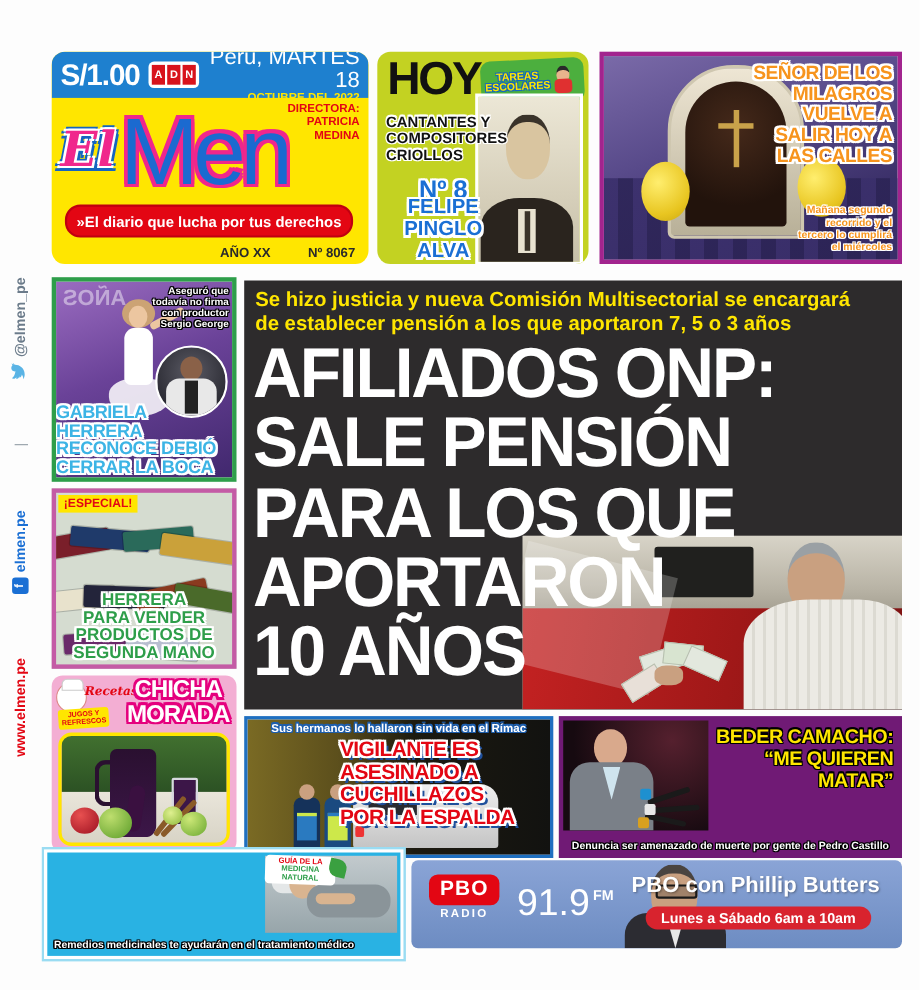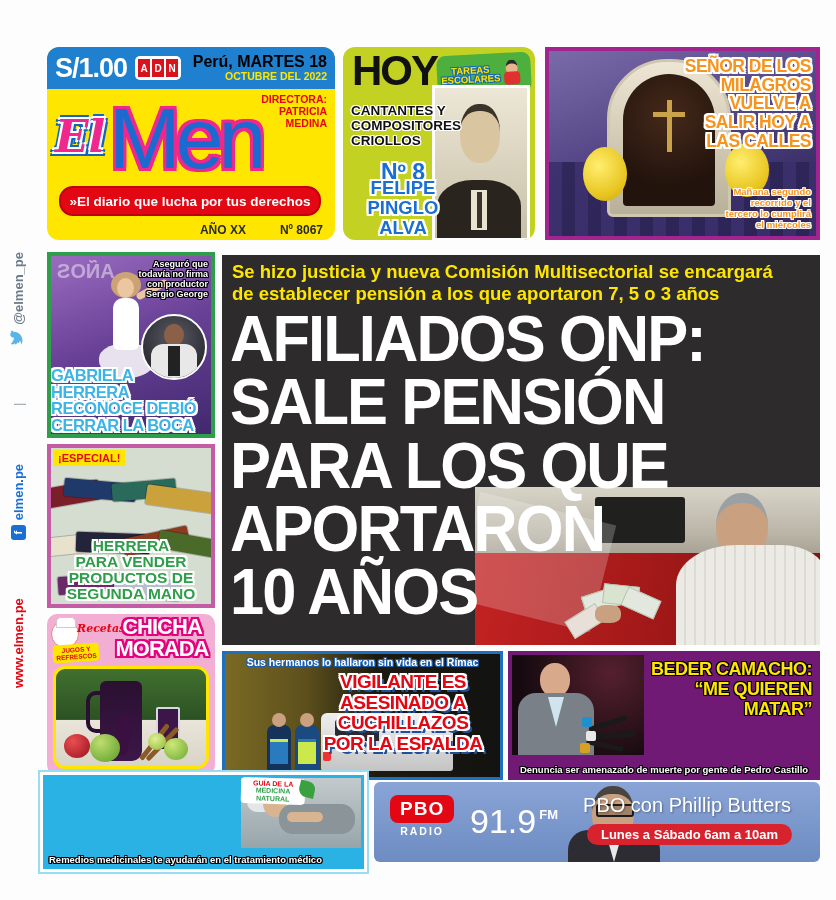--- a/index.html
+++ b/index.html
@@ -27,21 +27,21 @@
     background:#1a6fd4;color:#fff;border-radius:3px;font-size:11px;font-weight:bold;}
   .social-sep{color:#9aa4ac;font-weight:normal;}
 
   
   .masthead{left:47px;top:47px;width:288px;height:193px;border-radius:12px;overflow:hidden;background:#ffe600;}
   .mast-top{position:absolute;left:0;top:0;right:0;height:42px;background:#1e80cf;display:flex;align-items:center;padding:0 8px;gap:8px;}
   .price{color:#fff;font-weight:bold;font-size:27px;letter-spacing:-1px;}
   .adn{display:flex;gap:2px;background:#fff;border-radius:5px;padding:3px;}
   .adn span{display:inline-flex;align-items:center;justify-content:center;width:12px;height:18px;background:#d8131c;color:#fff;font-size:10px;font-weight:bold;}
   .mast-date{margin-left:auto;text-align:right;line-height:1.05;}
-  .mast-date .d1{color:#000000;font-weight:bold;font-size:16px;}
+  .mast-date .d1{color:#ffffff;font-weight:normal;font-size:20px;}
   .mast-date .d2{color:#ffe600;font-weight:bold;font-size:10.5px;}
   .director{position:absolute;right:8px;top:46px;text-align:right;color:#e30613;font-weight:bold;font-size:10.5px;line-height:1.15;}
   .logo-el{position:absolute;left:8px;top:64px;font-family:"DejaVu Serif",serif;font-style:italic;font-weight:bold;
     font-size:44px;color:#f0278c;
     text-shadow:-2px -2px 0 #fff,2px -2px 0 #fff,-2px 2px 0 #fff,2px 2px 0 #fff,
                 -4px 0 0 #1565c0,4px 0 0 #1565c0,0 4px 0 #1565c0,0 -4px 0 #1565c0,
                 4px 4px 0 #1565c0,-4px 4px 0 #1565c0;}
   .logo-men{position:absolute;left:62px;top:42px;font-weight:normal;font-size:86px;letter-spacing:-5px;color:#1b6ad0;
     text-shadow:-3px -3px 0 #f0278c,-3px 0 0 #f0278c,-3px 3px 0 #f0278c,0 -3px 0 #f0278c,0 3px 0 #f0278c,
                 3px -3px 0 #f0278c,3px 0 0 #f0278c,3px 3px 0 #f0278c;}
@@ -155,21 +155,21 @@
     background:linear-gradient(90deg,#7a6a24 0%,#5c4f1c 30%,#1c1a10 55%,#121210 100%);}
   .vg-truck{position:absolute;left:96px;bottom:6px;width:132px;height:58px;border-radius:6px 16px 3px 3px;
     background:linear-gradient(180deg,#efefef,#c4c4c4);}
   .vg-window{position:absolute;left:14px;top:6px;width:44px;height:22px;background:#2a2a30;border-radius:4px 10px 0 0;}
   .vg-light{position:absolute;left:2px;bottom:10px;width:8px;height:10px;background:#e33;border-radius:2px;}
   .vg-cop1,.vg-cop2{position:absolute;width:24px;height:52px;border-radius:7px 7px 0 0;background:#15325a;}
   .vg-cop1{left:42px;bottom:0;} .vg-cop2{left:70px;bottom:0;background:#1a4a80;}
   .vg-vest{position:absolute;left:3px;top:14px;right:3px;height:22px;background:#2a7ac0;border-top:3px solid #cde84a;}
   .vg-cophead{position:absolute;left:5px;top:-12px;width:14px;height:14px;border-radius:50%;background:#caa080;}
   .vg-kicker{position:absolute;left:0;right:0;top:2px;text-align:center;color:#fff;font-weight:bold;font-size:10.5px;z-index:2;}
-  .vg-headline{position:absolute;right:3px;top:18px;width:188px;text-align:center;color:#e30613;font-weight:bold;
+  .vg-headline{position:absolute;right:3px;top:18px;width:188px;color:#e30613;font-weight:bold;
     font-size:19px;line-height:1.08;z-index:2;letter-spacing:-0.5px;}
 
   
   .beder-box{left:508px;top:651px;width:312px;height:129px;background:#701a75;overflow:hidden;}
   .bd-photo{position:absolute;left:4px;top:4px;width:132px;height:100px;overflow:hidden;
     background:radial-gradient(circle at 75% 18%,#55202e 0%,#160a10 70%);}
   .bd-head{position:absolute;left:28px;top:8px;width:30px;height:34px;border-radius:48%;background:#d9a98c;}
   .bd-suit{position:absolute;left:6px;top:38px;width:76px;height:62px;border-radius:18px 18px 0 0;background:#7a8088;}
   .bd-shirt{position:absolute;left:36px;top:42px;width:16px;height:30px;background:#cfe4ee;clip-path:polygon(0 0,100% 0,50% 100%);}
   .bd-mic{position:absolute;height:5px;background:#1a1a1a;border-radius:3px;}
@@ -202,21 +202,21 @@
   .pbo-red{display:inline-block;background:#e30613;color:#fff;font-weight:bold;font-size:19px;
     padding:3px 10px;border-radius:8px;letter-spacing:1px;}
   .pbo-radio{color:#fff;font-weight:bold;font-size:10.5px;letter-spacing:2px;margin-top:2px;}
   .pbo-freq{position:absolute;left:96px;top:20px;color:#fff;font-size:34px;font-weight:normal;letter-spacing:0;}
   .pbo-fm{color:#fff;font-size:13px;font-weight:bold;vertical-align:14px;margin-left:3px;}
   .pbo-photo{position:absolute;left:188px;top:0;width:104px;height:80px;overflow:hidden;}
   .pbp-head{position:absolute;left:30px;top:4px;width:42px;height:48px;border-radius:46%;background:#c9a080;border-top:8px solid #4a4440;}
   .pbp-glasses{position:absolute;left:34px;top:22px;width:34px;height:9px;border:2px solid #1a1a1a;border-radius:3px;background:rgba(40,40,40,.25);}
   .pbp-jacket{position:absolute;left:6px;top:48px;width:92px;height:34px;border-radius:20px 20px 0 0;background:#2c2c32;}
   .pbp-shirt{position:absolute;left:44px;top:52px;width:16px;height:28px;background:#e8e8e8;clip-path:polygon(0 0,100% 0,50% 100%);}
-  .pbo-show{position:absolute;right:10px;top:12px;width:246px;text-align:center;color:#fff;font-weight:normal;font-size:20px;
+  .pbo-show{position:absolute;right:10px;top:12px;width:246px;text-align:center;color:#fff;font-weight:bold;font-size:20px;
     text-shadow:1px 1px 2px rgba(0,0,0,.35);}
   .pbo-sched{position:absolute;right:28px;top:42px;background:#d8232e;color:#fff;font-weight:bold;font-size:13px;
     padding:3px 14px;border-radius:14px;white-space:nowrap;}
 </style>
 </head>
 <body>
 
 <div id="page">
 
   <div class="social-strip">

